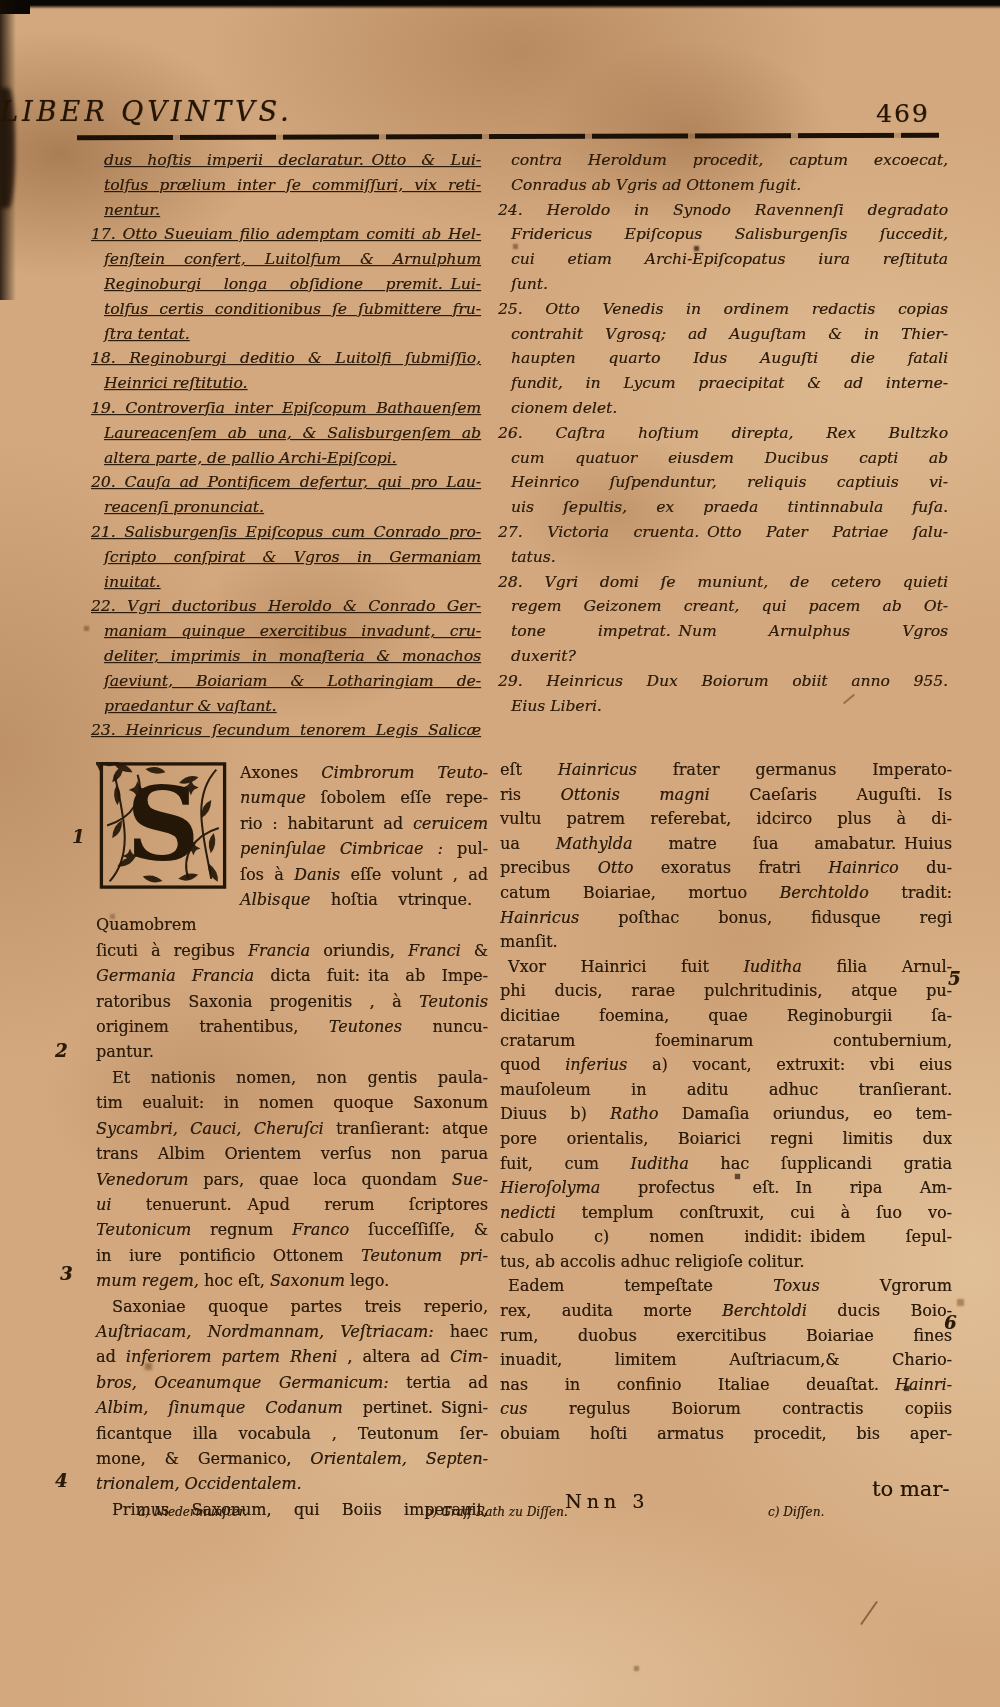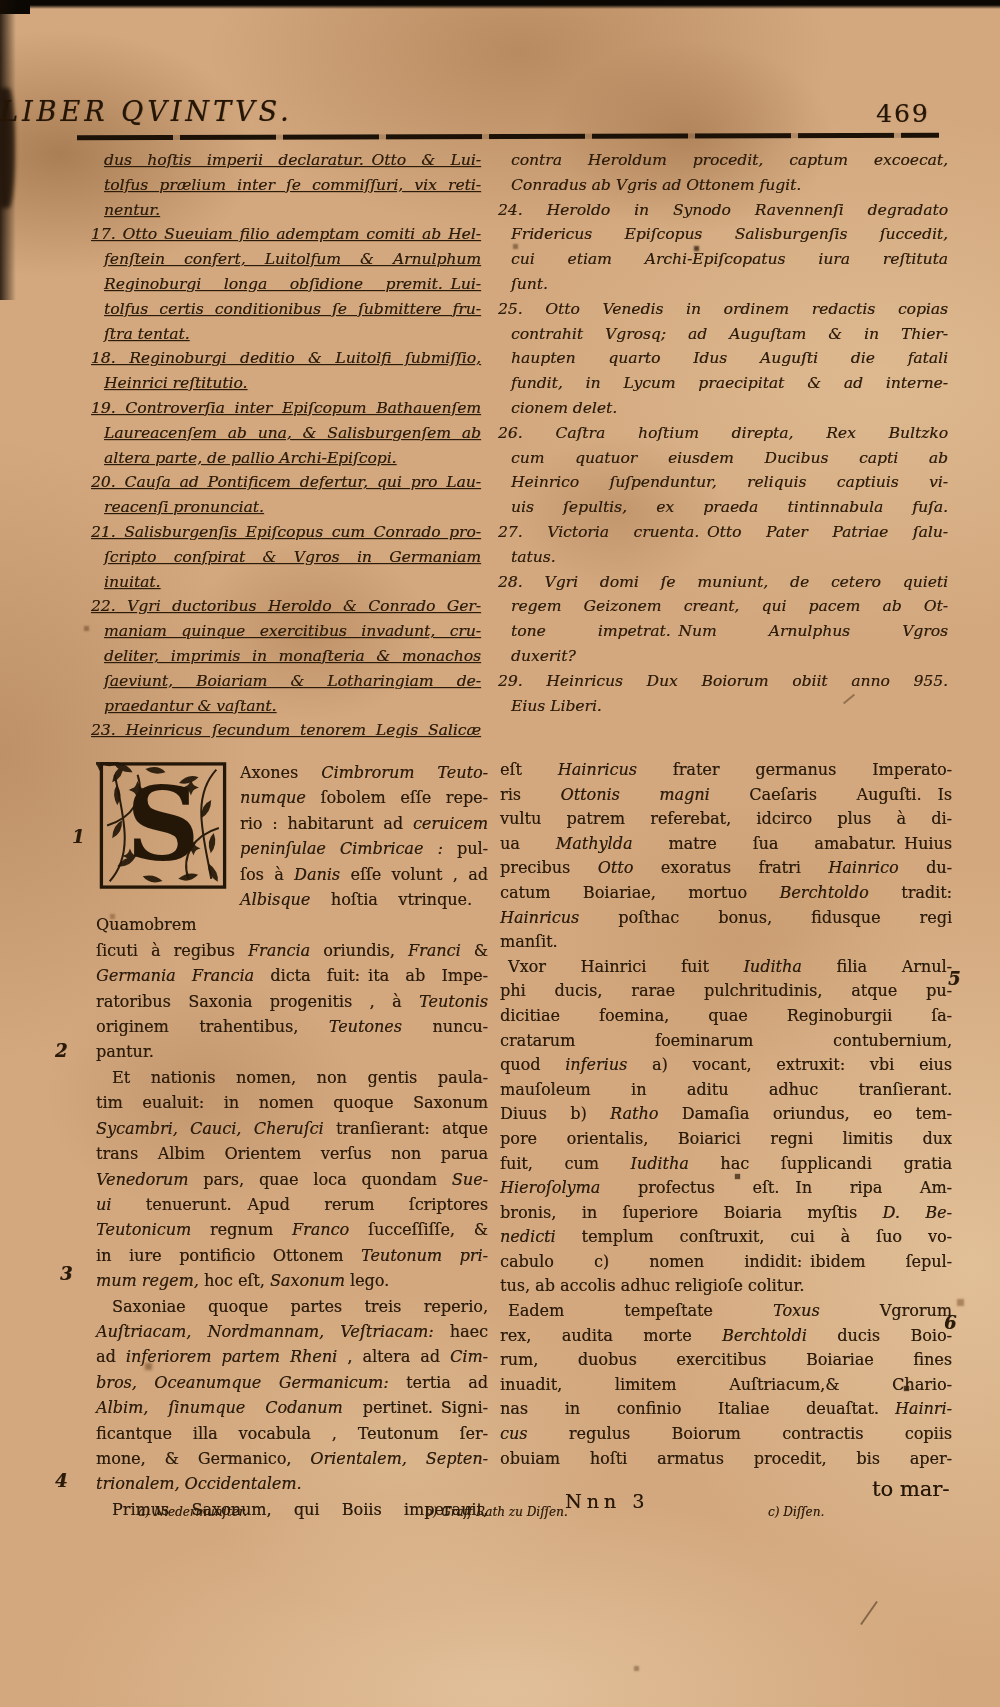--- a/index.html
+++ b/index.html
@@ -221,21 +221,20 @@
       <div class="tline"><span> Vxor Hainrici fuit </span><span class="em">Iuditha</span><span> filia Arnul-</span></div>
       <div class="tline"><span>phi ducis, rarae pulchritudinis, atque pu-</span></div>
       <div class="tline"><span>dicitiae foemina, quae Reginoburgii ſa-</span></div>
       <div class="tline"><span>cratarum foeminarum contubernium,</span></div>
       <div class="tline"><span>quod </span><span class="em">inferius</span><span> a) vocant, extruxit: vbi eius</span></div>
       <div class="tline"><span>mauſoleum in aditu adhuc tranſierant.</span></div>
       <div class="tline"><span>Diuus b) </span><span class="em">Ratho</span><span> Damaſia oriundus, eo tem-</span></div>
       <div class="tline"><span>pore orientalis, Boiarici regni limitis dux</span></div>
       <div class="tline"><span>fuit, cum </span><span class="em">Iuditha</span><span> hac ſupplicandi gratia</span></div>
       <div class="tline"><span class="em">Hieroſolyma</span><span> profectus eſt. In ripa Am-</span></div>
-      <div class="tline"><span>bronis, in ſuperiore Boiaria myſtis </span><span class="em">D. Be-</span></div>
       <div class="tline"><span class="em">nedicti</span><span> templum conſtruxit, cui à ſuo vo-</span></div>
       <div class="tline"><span>cabulo c) nomen indidit: ibidem ſepul-</span></div>
       <div class="tline nojust"><span>tus, ab accolis adhuc religioſe colitur.</span></div>
       <div class="tline"><span> Eadem tempeſtate </span><span class="em">Toxus</span><span> Vgrorum</span></div>
       <div class="tline"><span>rex, audita morte </span><span class="em">Berchtoldi</span><span> ducis Boio-</span></div>
       <div class="tline"><span>rum, duobus exercitibus Boiariae fines</span></div>
       <div class="tline"><span>inuadit, limitem Auſtriacum,&amp; Chario-</span></div>
       <div class="tline"><span>nas in confinio Italiae deuaſtat. </span><span class="em">Hainri-</span></div>
       <div class="tline"><span class="em">cus</span><span> regulus Boiorum contractis copiis</span></div>
       <div class="tline"><span>obuiam hoſti armatus procedit, bis aper-</span></div>

